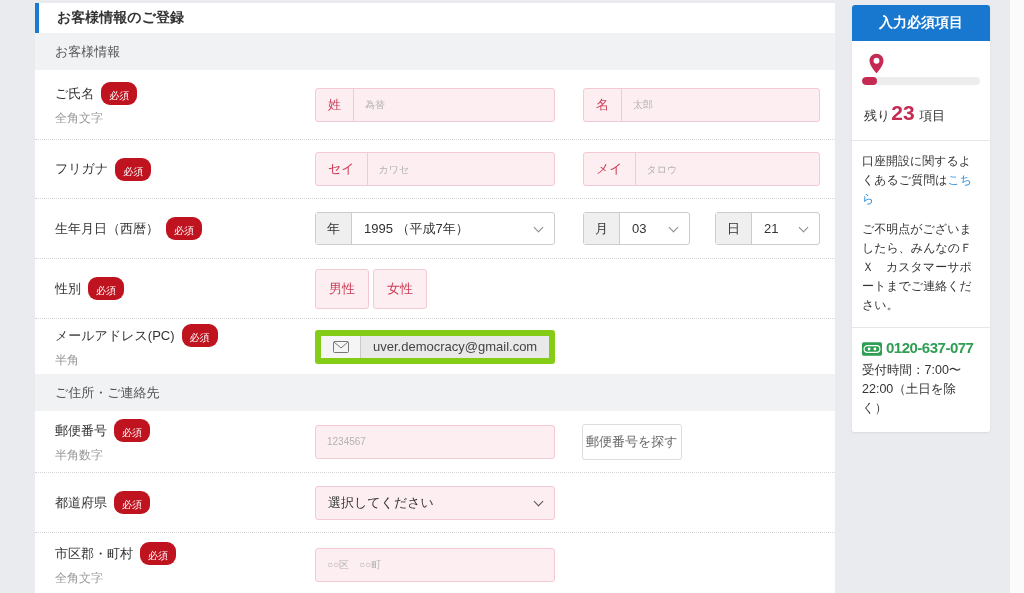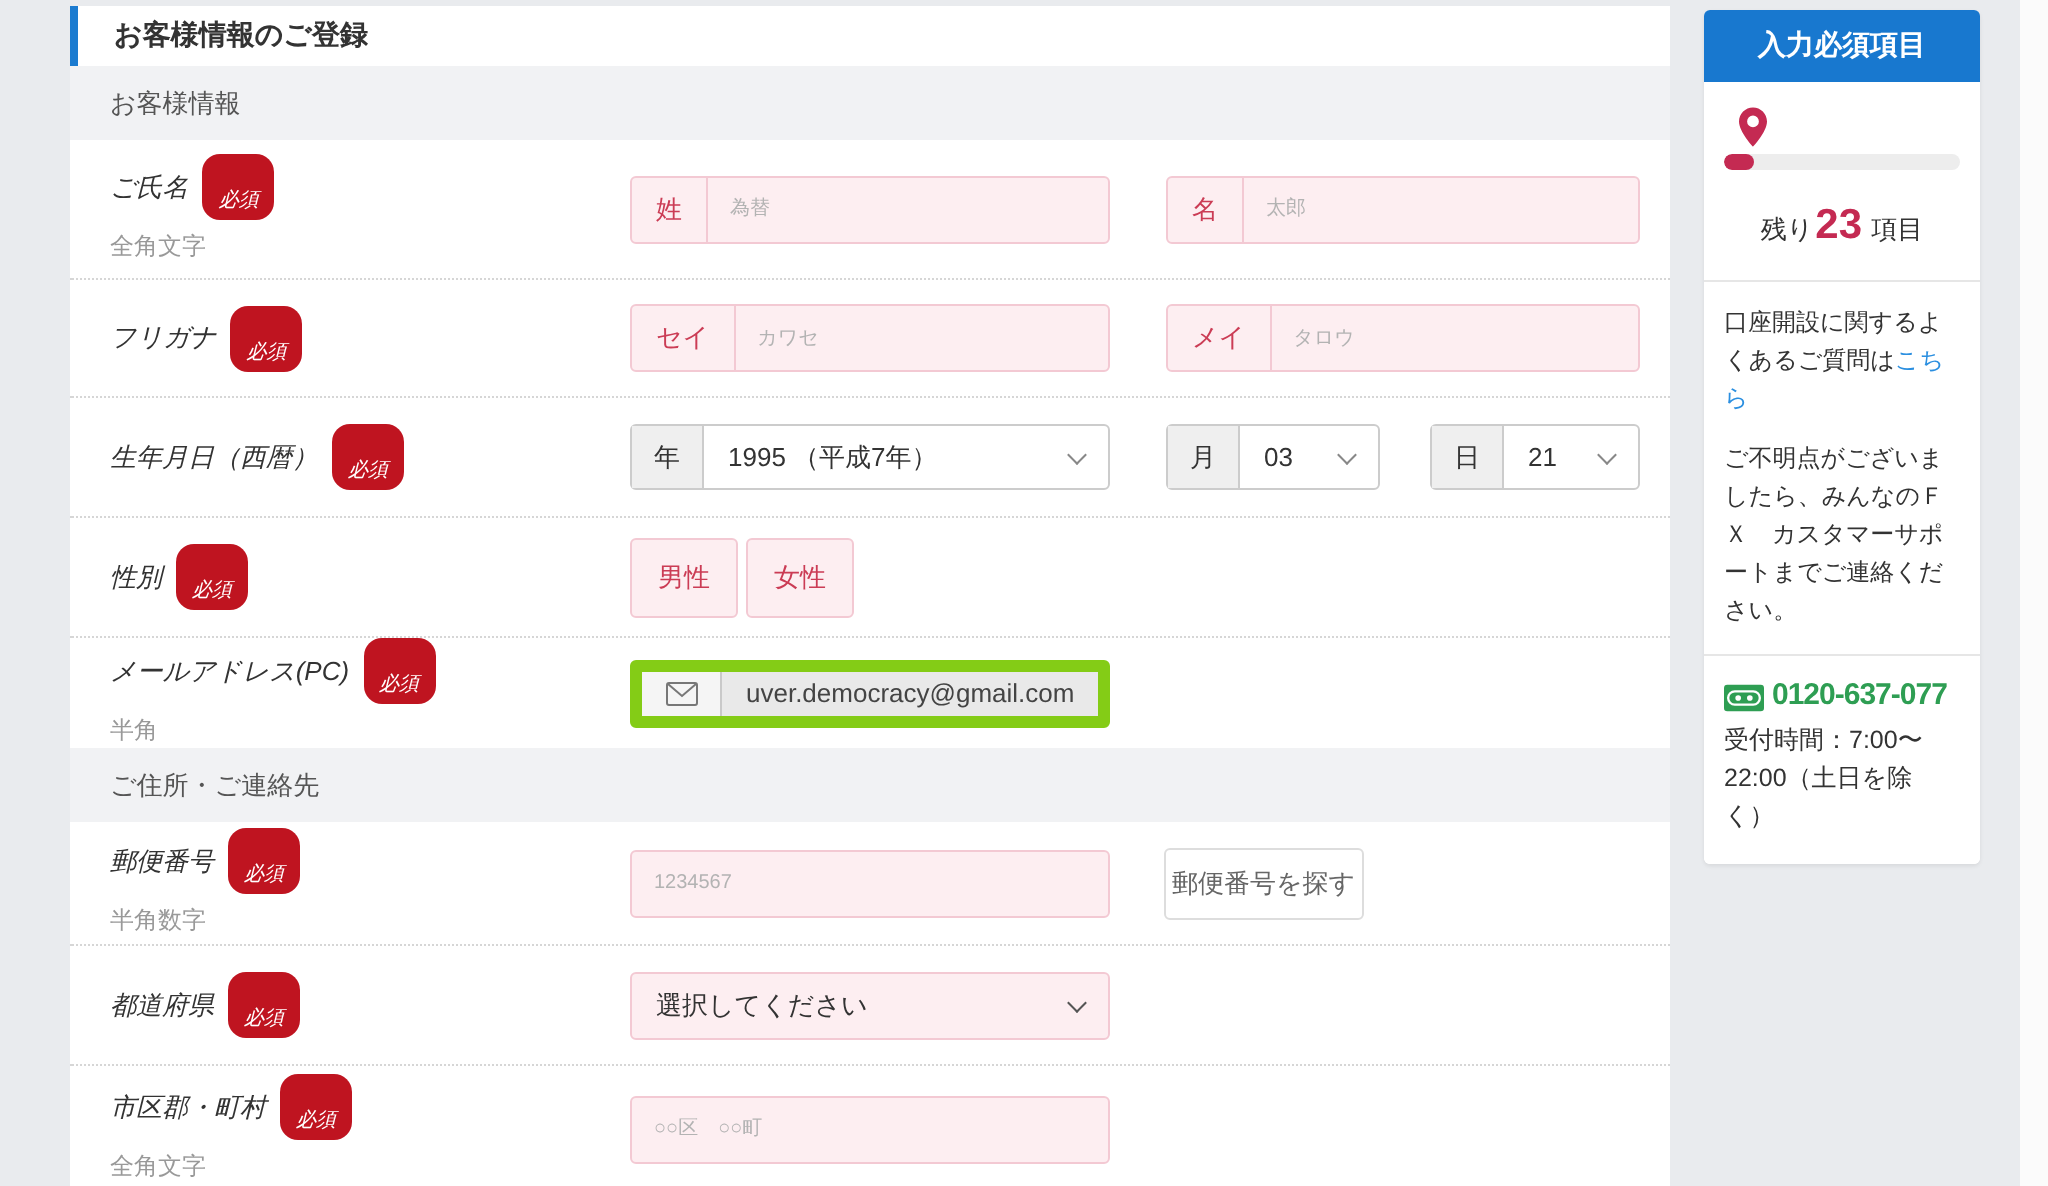--- a/index.html
+++ b/index.html
@@ -23,24 +23,24 @@
   .section-bar {
     height:37px; display:flex; align-items:center;
     background:#f1f2f4; padding-left:20px;
     font-size:13px; color:#555;
   }
   .row {
     display:flex; align-items:center; padding:0 20px;
   }
   .row.sep { border-bottom:1px dotted #d6d6d6; }
   .row-label { width:260px; flex:none; }
-  .label-line { display:flex; align-items:center; font-size:13px; color:#333;font-style:italic; }
+  .label-line { display:flex; align-items:center; font-size:13px; color:#333; }
   .badge {
     display:inline-block; background:#bf1420; color:#fff;
-    font-size:10px; line-height:1; padding:19px 8px 4px;
+    font-size:10px; line-height:1; padding:9px 8px 4px;
     border-radius:9px; margin-left:7px; flex:none;
   }
   .hint { font-size:12px; color:#999; margin-top:5px; }
   .fields { display:flex; align-items:center; flex:1; }
 
   .pink-input {
     display:flex; align-items:center; height:34px;
     background:#fdeef1; border:1px solid #f3c9d3; border-radius:3px;
     overflow:hidden;
   }
@@ -108,21 +108,21 @@
     text-align:center; padding:9px 0;
   }
   .sidebar-body { background:#fff; }
   .progress-block { padding:12px 10px 0; }
   .pin { margin-left:6px; display:block; }
   .progress-track {
     margin-top:3px; height:8px; background:#ededed; border-radius:4px; overflow:hidden;
   }
   .progress-fill { height:100%; width:13%; background:#c42a52; border-radius:4px; }
   .remaining {
-    text-align:center; font-size:13px; color:#333; margin:16px 12px 15px;
+    text-align:left; font-size:13px; color:#333; margin:16px 12px 15px;
   }
   .remaining .count { color:#c42a52; font-size:21px; font-weight:bold; margin:0 1px; }
   .sb-divider { border-top:1px solid #e6e6e6; }
   .sb-text { padding:11px 10px; font-size:12px; line-height:1.6; color:#333; }
   .sb-text .para + .para { margin-top:10px; }
   .link { color:#2b8fe0; text-decoration:none; cursor:pointer; }
   .phone-block { padding:11px 10px 13px; }
   .phone-line { display:flex; align-items:flex-end; }
   .phone-number {
     color:#2e9e53; font-weight:bold; font-size:15px; letter-spacing:-0.5px; margin-left:4px;

